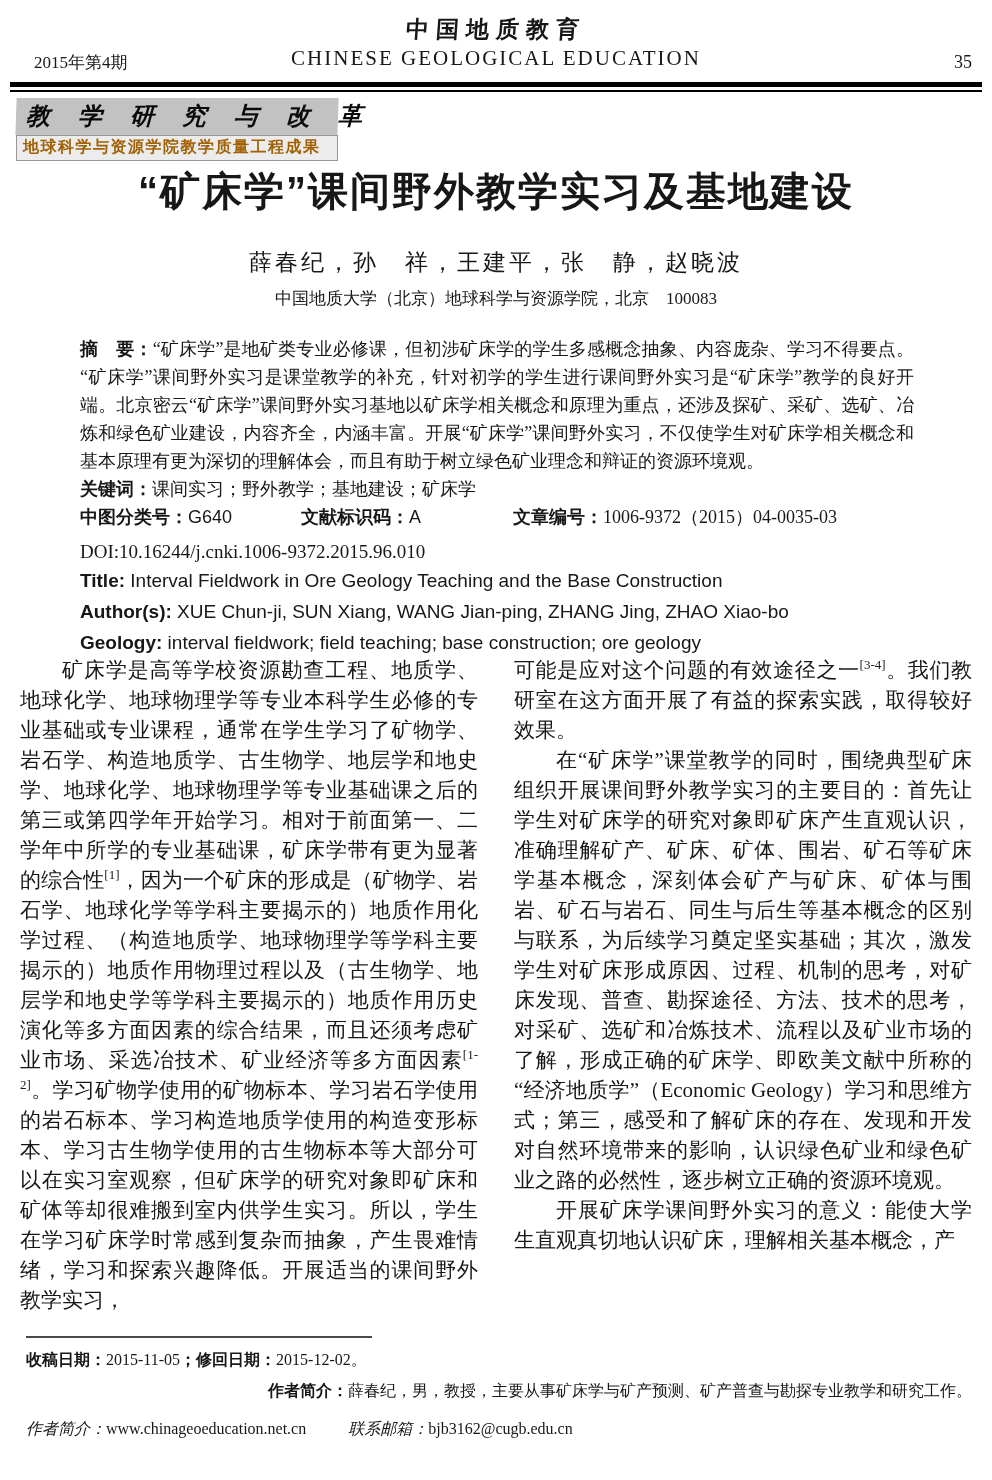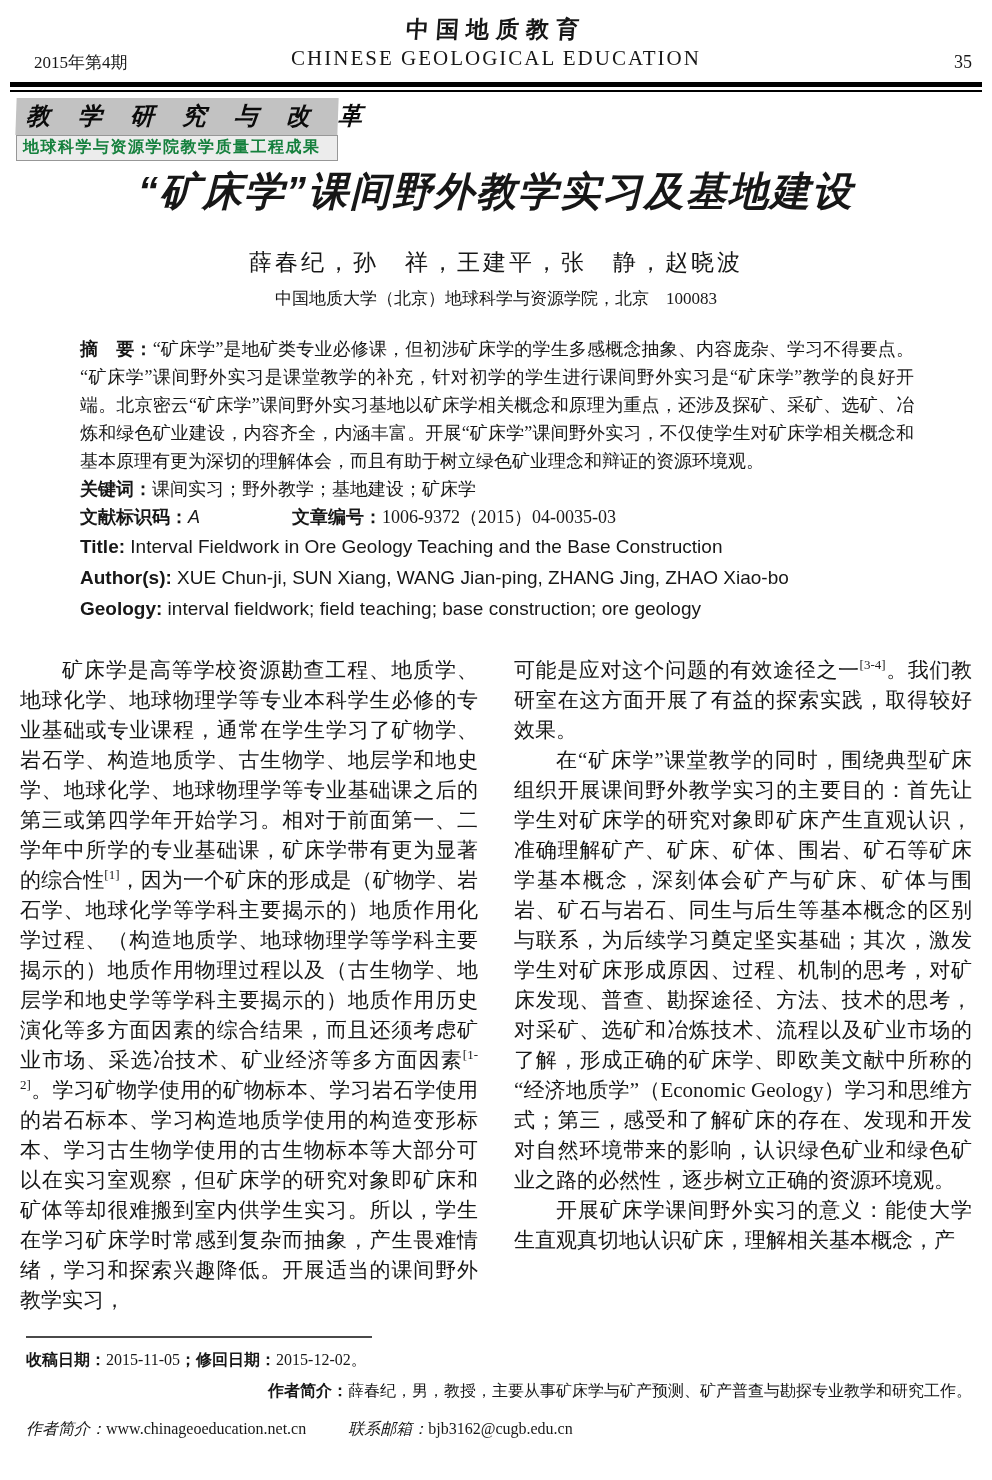--- a/index.html
+++ b/index.html
@@ -1,35 +1,35 @@
 <!DOCTYPE html>
 <html lang="zh"><head>
 <meta charset="utf-8">
 <style>
   html,body{margin:0;padding:0;background:#fff;}
   .page{position:relative;width:992px;height:1480px;background:#ffffff;overflow:hidden;
         font-family:"Liberation Serif","DejaVu Serif",serif;color:#171717;}
-  .sans{font-family:"Liberation Sans","DejaVu Sans",sans-serif;font-style:italic;}
+  .sans{font-family:"Liberation Sans","DejaVu Sans",sans-serif;}
 
   
   .journal-cn{position:absolute;top:14px;left:0;width:100%;text-align:center;
     font-size:23px;font-weight:bold;letter-spacing:7px;transform:skewX(-4deg);}
   .journal-en{position:absolute;top:46px;left:0;width:100%;text-align:center;
     font-size:21px;letter-spacing:2px;}
   .issue{position:absolute;top:51px;left:34px;font-size:17px;}
   .pageno{position:absolute;top:52px;right:20px;font-size:18px;}
   .rule-thick{position:absolute;top:82px;left:10px;right:10px;height:5px;background:#000;}
   .rule-thin{position:absolute;top:90px;left:10px;right:10px;height:2px;background:#000;}
 
   
   .banner{position:absolute;top:98px;left:16px;width:322px;}
   .banner-main{background:#c2c2c2;color:#0a0a0a;font-weight:bold;font-size:24px;
     letter-spacing:11px;padding:2px 0 3px 10px;white-space:nowrap;
     font-style:italic;transform:skewX(-2deg);}
-  .banner-sub{background:#ececec;border:1px solid #979797;color:#15803d;
+  .banner-sub{background:#ececec;border:1px solid #979797;color:#a16207;
     font-size:16px;letter-spacing:1.5px;padding:1px 0 2px 6px;white-space:nowrap;font-weight:bold;}
 
   
   .art-title{position:absolute;top:164px;left:0;width:100%;text-align:center;
     font-size:40px;font-weight:bold;letter-spacing:2px;}
   .authors{position:absolute;top:247px;left:0;width:100%;text-align:center;
     font-size:23px;letter-spacing:3px;}
   .affil{position:absolute;top:287px;left:0;width:100%;text-align:center;font-size:17px;}
 
   
@@ -84,23 +84,25 @@
   </div>
 
   <div class="art-title sans">“矿床学”课间野外教学实习及基地建设</div>
   <div class="authors">薛春纪，孙　祥，王建平，张　静，赵晓波</div>
   <div class="affil">中国地质大学（北京）地球科学与资源学院，北京　100083</div>
 
   <div class="meta">
     <p class="abstract"><span class="lblb">摘　要：</span><span>“矿床学”是地矿类专业必修课，但初涉矿床学的学生多感概念抽象、内容庞杂、学习不得要点。“矿床学”课间野外实习是课堂教学的补充，针对初学的学生进行课间野外实习是“矿床学”教学的良好开端。北京密云“矿床学”课间野外实习基地以矿床学相关概念和原理为重点，还涉及探矿、采矿、选矿、冶炼和绿色矿业建设，内容齐全，内涵丰富。开展“矿床学”课间野外实习，不仅使学生对矿床学相关概念和基本原理有更为深切的理解体会，而且有助于树立绿色矿业理念和辩证的资源环境观。</span></p>
     <div class="kw-line"><span class="lblb">关键词：</span><span>课间实习；野外教学；基地建设；矿床学</span></div>
     <div class="clc-row">
+      <span class="c1"><span class="lblb">中图分类号：</span><span class="sans">G640</span></span>
       <span class="c2"><span class="lblb">文献标识码：</span><span class="sans">A</span></span>
       <span class="c3"><span class="lblb">文章编号：</span><span>1006-9372（2015）04-0035-03</span></span>
     </div>
+    <div class="doi-line">DOI:10.16244/j.cnki.1006-9372.2015.96.010</div>
     <div class="en-line"><span class="elbl">Title:</span><span> Interval Fieldwork in Ore Geology Teaching and the Base Construction</span></div>
     <div class="en-line"><span class="elbl">Author(s):</span><span> XUE Chun-ji, SUN Xiang, WANG Jian-ping, ZHANG Jing, ZHAO Xiao-bo</span></div>
     <div class="en-line"><span class="elbl">Geology:</span><span> interval fieldwork; field teaching; base construction; ore geology</span></div>
   </div>
 
   <div class="col col-left" id="col-left">
       <p class="indent">矿床学是高等学校资源勘查工程、地质学、地球化学、地球物理学等专业本科学生必修的专业基础或专业课程，通常在学生学习了矿物学、岩石学、构造地质学、古生物学、地层学和地史学、地球化学、地球物理学等专业基础课之后的第三或第四学年开始学习。相对于前面第一、二学年中所学的专业基础课，矿床学带有更为显著的综合性<sup>[1]</sup>，因为一个矿床的形成是（矿物学、岩石学、地球化学等学科主要揭示的）地质作用化学过程、（构造地质学、地球物理学等学科主要揭示的）地质作用物理过程以及（古生物学、地层学和地史学等学科主要揭示的）地质作用历史演化等多方面因素的综合结果，而且还须考虑矿业市场、采选冶技术、矿业经济等多方面因素<sup>[1-2]</sup>。学习矿物学使用的矿物标本、学习岩石学使用的岩石标本、学习构造地质学使用的构造变形标本、学习古生物学使用的古生物标本等大部分可以在实习室观察，但矿床学的研究对象即矿床和矿体等却很难搬到室内供学生实习。所以，学生在学习矿床学时常感到复杂而抽象，产生畏难情绪，学习和探索兴趣降低。开展适当的课间野外教学实习，</p>
     </div>
   <div class="col col-right" id="col-right">
       <p>可能是应对这个问题的有效途径之一<sup>[3-4]</sup>。我们教研室在这方面开展了有益的探索实践，取得较好效果。</p>

